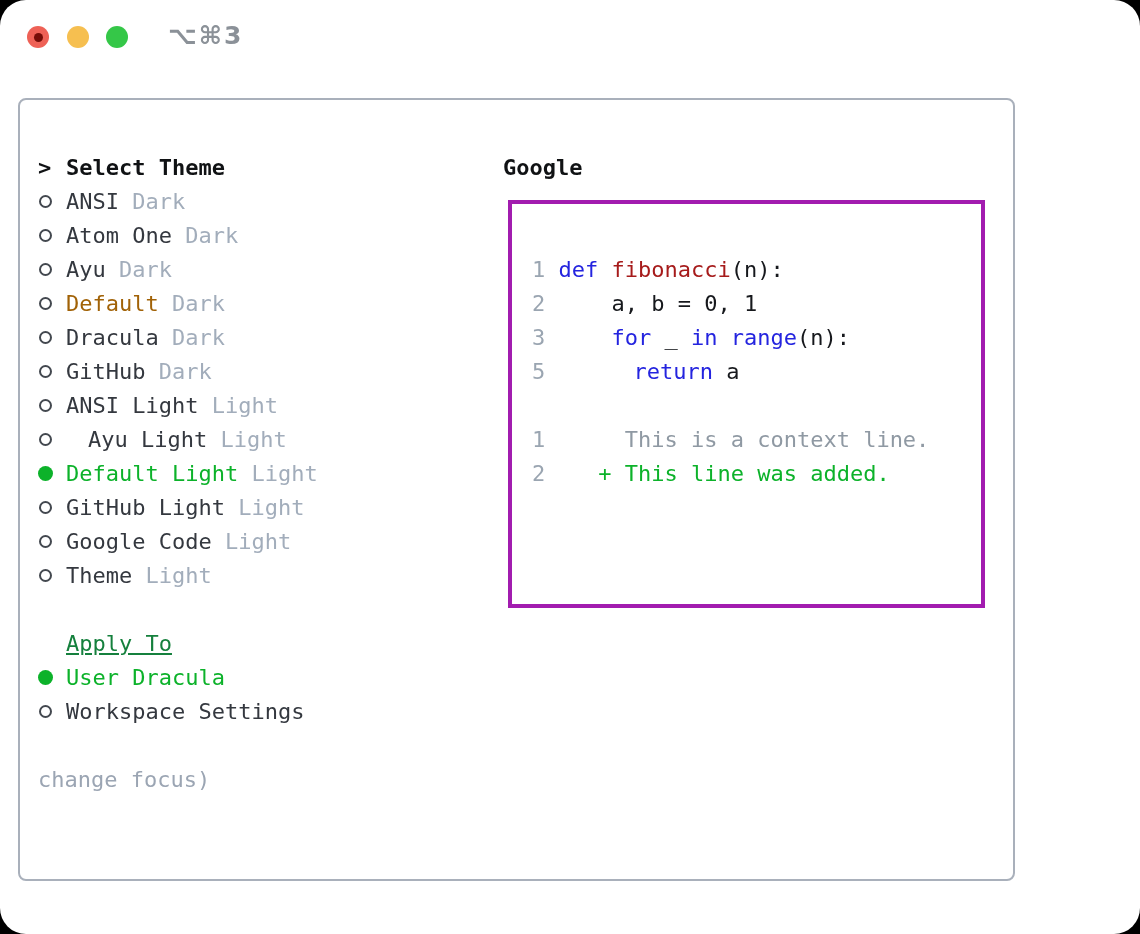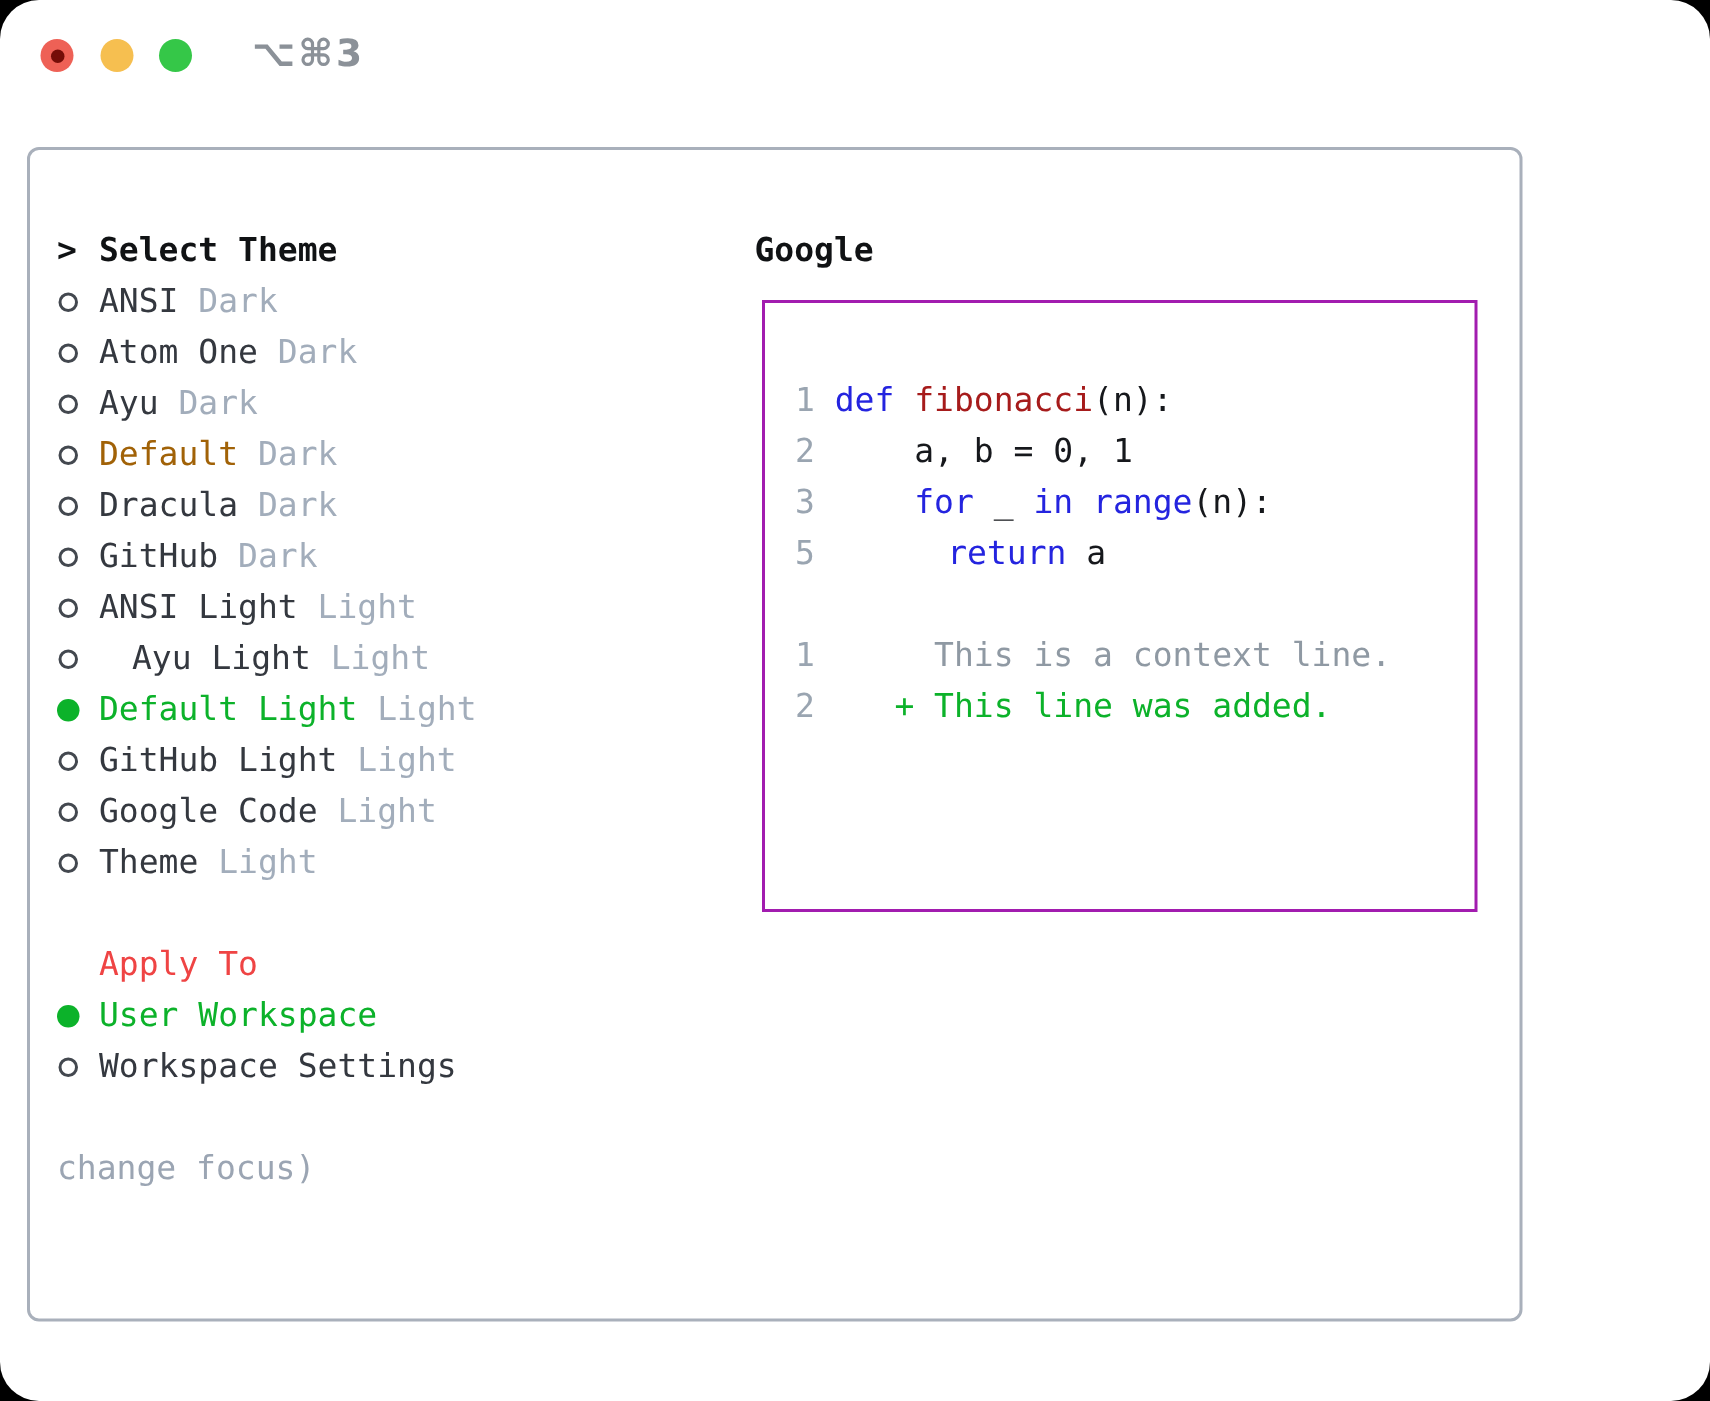--- a/index.html
+++ b/index.html
@@ -26,28 +26,28 @@
   
   .left-col { position:absolute; left:18px; top:50px; }
   .row { display:flex; align-items:center; height:34px; font-size:22px;
          white-space:pre; color:#34383f; }
   .icon-cell { display:inline-flex; width:28px; flex:none; align-items:center; }
   .circle { width:13px; height:13px; border:2px solid #43484f; border-radius:50%;
             margin-left:1px; }
   .circle.sel { width:15px; height:15px; border:none; margin-left:0; }
   .hdr { font-weight:bold; color:#101214; }
   .prompt { font-weight:bold; color:#101214; font-size:22px; }
-  .apply-hdr { color:#ef4444; }
+  .apply-hdr { color:#15803d;text-decoration:underline; }
 
   
   .preview-title { position:absolute; left:483px; top:50px; height:34px;
                    display:flex; align-items:center; font-size:22px;
                    font-weight:bold; color:#101214; }
   .preview-box { position:absolute; left:488px; top:100px; width:477px; height:408px;
-                 border:2px solid #a21caf; background:#fff;
+                 border:4px solid #a21caf; background:#fff;
                  padding:49px 0 0 20px; overflow:hidden; }
   .pline { height:34px; font-size:22px; white-space:pre; line-height:34px; }
 </style>
 </head>
 <body>
 
 <div class="screen">
 
   <div>
     <span class="dot red" style="background: rgb(238, 97, 86);">
@@ -82,21 +82,21 @@
         </div>
 
       <div class="row"></div>
 
       <div class="row">
         <span class="icon-cell"></span>
         <span class="apply-hdr">Apply To</span>
       </div>
 
       <div>
-          <div class="row"><span class="icon-cell"><span class="circle sel" style="background: rgb(12, 178, 42);"></span></span><span style="color: rgb(12, 178, 42);">User Workspace</span></div>
+          <div class="row"><span class="icon-cell"><span class="circle sel" style="background: rgb(12, 178, 42);"></span></span><span style="color: rgb(12, 178, 42);">User Dracula</span></div>
           <div class="row"><span class="icon-cell"><span class="circle"></span></span><span style="color: rgb(52, 56, 63);">Workspace Settings</span></div>
         </div>
 
       <div class="row"></div>
 
       <div>
           <div class="row" style="color: rgb(155, 165, 179);">change focus)</div>
         </div>
     </div>
 

